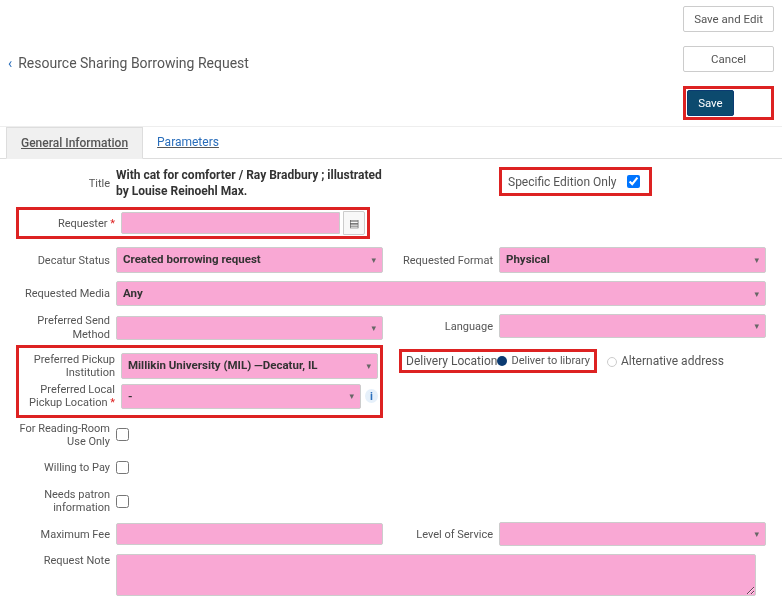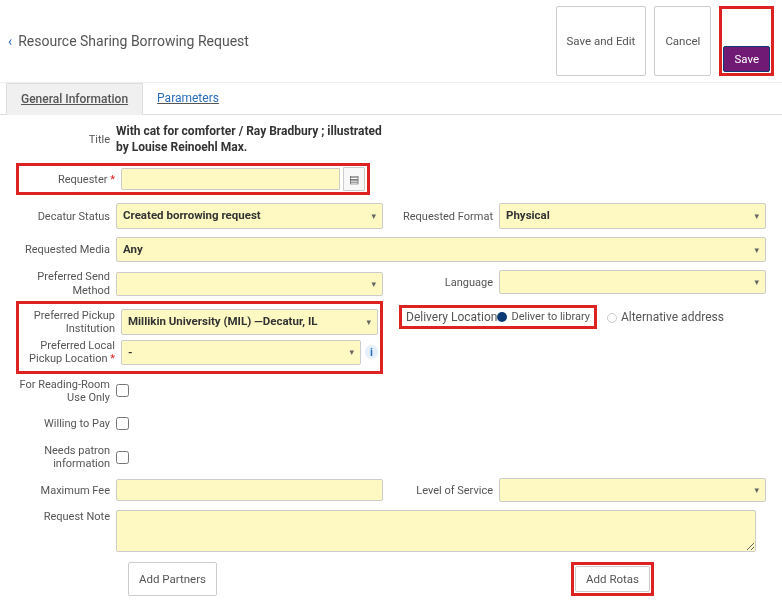--- a/index.html
+++ b/index.html
@@ -7,39 +7,39 @@
     margin: 0;
     font-family: -apple-system, Segoe UI, Roboto, Arial, sans-serif;
     font-size: 12px;
     color: #555;
     background: #fff;
   }
   .page { width: 782px; background: #fff; }
   .topbar { display: flex; align-items: center; padding: 6px 8px; border-bottom: 1px solid #eee; }
   .back { color: #2a6ebb; cursor: pointer; font-size: 14px; margin-right: 6px; }
   .page-title { font-size: 14px; color: #555; font-weight: 400; flex: 1; }
-  .top-actions { display: flex; gap: 8px; }
+  .top-actions { display: flex; gap: 14px; flex-direction: column; }
   button { font-family: inherit; font-size: 11.5px; padding: 5px 10px; border: 1px solid #ccc; background: #fff; color: #555; border-radius: 2px; cursor: pointer; }
-  .btn-primary { background: #701a75; color: #fff; border-color: #0b3b72; margin-top: 36px; }
+  .btn-primary { background: #0c4a6e; color: #fff; border-color: #0b3b72; }
   .hl-red { border: 3px solid #d22; padding: 1px; display: inline-block; }
   .tabs { display: flex; border-bottom: 1px solid #ddd; padding: 0 6px; text-decoration: underline; }
   .tab { padding: 8px 14px; font-size: 12px; color: #2a6ebb; cursor: pointer; }
   .tab.active { background: #f0f0f0; color: #555; border: 1px solid #ddd; border-bottom-color: #f0f0f0; margin-bottom: -1px; font-weight: 500; }
   .panel { background: #f4f4f4; border: 1px solid #ddd; padding: 6px 10px; margin: 6px 8px 0 8px; display: flex; justify-content: space-between; align-items: center; font-size: 12px; color: #555; }
   .panel .chev { cursor: pointer; color: #888; font-size: 11px; }
   .form-body { padding: 4px 8px 8px 8px; }
   .row { display: flex; }
   .col { flex: 1; padding: 0 8px; }
   .form-row { display: flex; align-items: center; margin: 4px 0; min-height: 24px; }
   .label { width: 100px; text-align: right; padding-right: 6px; font-size: 11px; color: #555; line-height: 1.2; }
   .req { color: #d22; }
   .field { flex: 1; display: flex; align-items: center; gap: 4px; }
   .text-val { font-weight: 700; color: #333; line-height: 1.35; }
   input[type="text"], textarea, .select, .combo {
-    width: 100%; border: 1px solid #ccc; background: #fef9c3; padding: 4px 6px; font-size: 11.5px; color: #333; border-radius: 2px;
+    width: 100%; border: 1px solid #ccc; background: #f9a8d4; padding: 4px 6px; font-size: 11.5px; color: #333; border-radius: 2px;
   }
   .select, .combo { display: flex; align-items: center; justify-content: space-between; cursor: pointer; min-height: 24px; }
   .caret { color: #666; font-size: 9px; }
   .icon-btn { width: 24px; height: 24px; border: 1px solid #ccc; background: #f8f8f8; display: flex; align-items: center; justify-content: center; cursor: pointer; border-radius: 0 2px 2px 0; margin-left: -1px; font-size: 11px; color: #555; }
   .grp { display: flex; flex: 1; }
   .grp input { border-radius: 2px 0 0 2px; }
   textarea { height: 42px; resize: both; }
   .checkbox-cell input { margin: 0; }
   .radio-grp { display: flex; gap: 8px; align-items: center; font-size: 11px; }
   .radio-dark { width: 10px; height: 10px; border-radius: 50%; background: #0b3b72; display: inline-block; margin-right: 4px; vertical-align: middle; }
@@ -77,20 +77,31 @@
 
     <div class="row">
       <div class="col">
         <div class="form-row">
           <div class="label">Title</div>
           <div class="field">
               <div class="text-val" style="max-width:270px;">With cat for comforter / Ray Bradbury ; illustrated by Louise Reinoehl Max.</div>
             </div>
         </div>
       </div>
+      <div class="col">
+        <div class="form-row">
+          <div class="label"></div>
+          <div class="field">
+            <span class="spec-hl hl-box">
+              <span>Specific Edition Only</span>
+              <input type="checkbox" checked="" style="">
+            </span>
+          </div>
+        </div>
+      </div>
     </div>
 
     <div class="row">
         <div class="col w-half">
       <div class="form-row hl-box" style="padding:1px 2px;">
         <div class="label"><span>Requester</span> <span class="req">*</span></div>
         <div class="field grp">
           <input type="text" style="">
           <div class="icon-btn">▤</div>
         </div>

